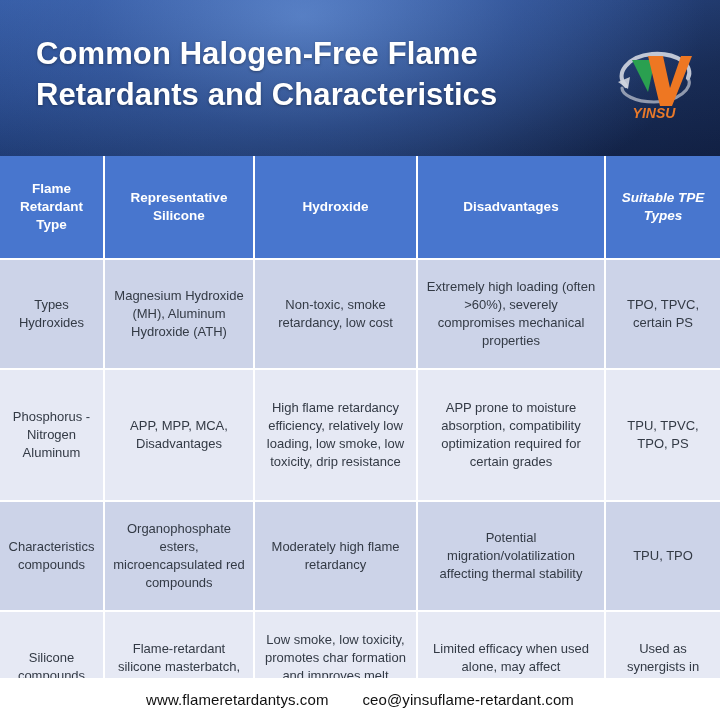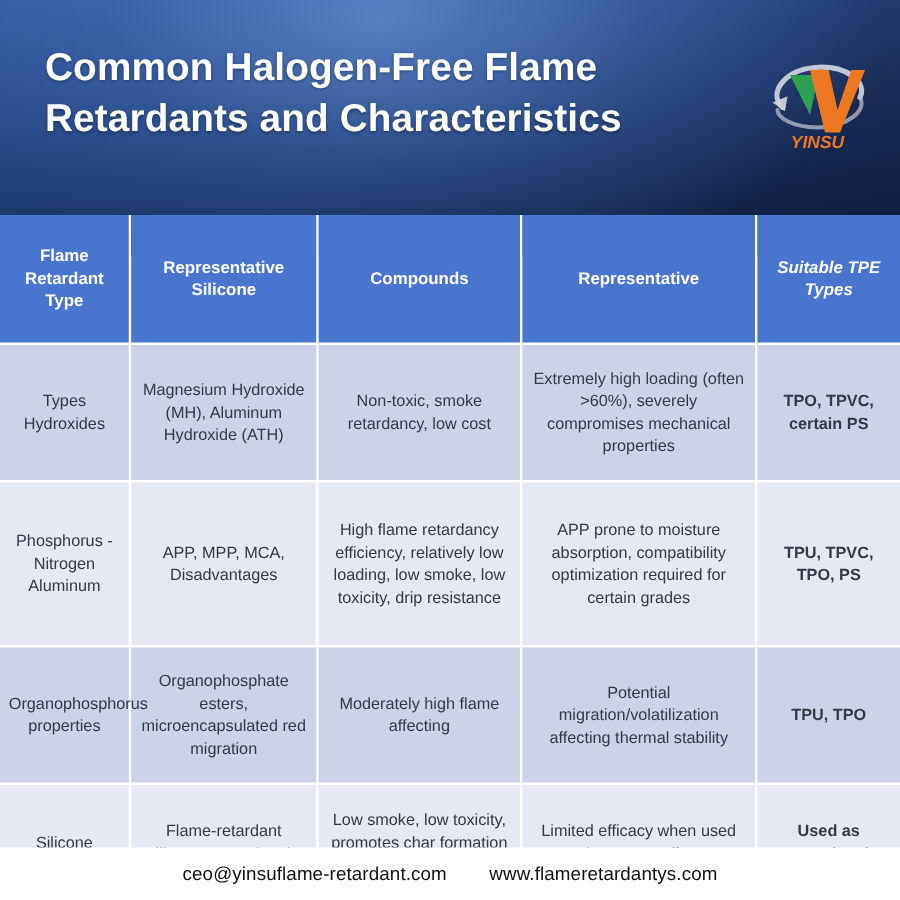--- a/index.html
+++ b/index.html
@@ -80,21 +80,21 @@
     color: rgba(255,255,255,0.55);
     z-index: 2;
     pointer-events: none;
     user-select: none;
   }
 
   
   .table-wrap {
     position: absolute;
     left: 0;
-    top: 172px;
+    top: 156px;
     width: 720px;
     height: 510px;
     z-index: 3;
   }
   table.grid {
     width: 720px;
     border-collapse: separate;
     border-spacing: 0;
     table-layout: fixed;
   }
@@ -122,21 +122,21 @@
   table.grid td {
     font-size: 13px;
     line-height: 1.38;
     color: #333a45;
     text-align: center;
     vertical-align: middle;
     padding: 7px 7px;
     border-right: 2px solid #ffffff;
     border-bottom: 2px solid #ffffff;
   }
-  table.grid td:last-child { border-right: none; font-weight: bold; }
+  table.grid td:last-child { border-right: none; }
 
   tr.band-a td { background: #ccd3e8; }
   tr.band-b td { background: #e6e9f4; }
 
   tr.r0 td { height: 94px; }
   tr.r1 td { height: 116px; }
   tr.r2 td { height: 94px; }
   tr.r3 td { height: 96px; }
 
   
@@ -194,56 +194,56 @@
         <col class="c0">
           <col class="c1">
           <col class="c2">
           <col class="c3">
           <col class="c4">
       </colgroup>
       <thead>
         <tr>
           <th>Flame Retardant Type</th>
           <th>Representative Silicone</th>
-          <th>Compounds</th>
-          <th>Representative</th>
+          <th>Hydroxide</th>
+          <th>Disadvantages</th>
           <th>Suitable TPE Types</th>
         </tr>
       </thead>
       <tbody>
         <tr class="band-a r0">
           <td>Types Hydroxides</td>
           <td>Magnesium Hydroxide (MH), Aluminum Hydroxide (ATH)</td>
           <td>Non-toxic, smoke retardancy, low cost</td>
           <td>Extremely high loading (often &gt;60%), severely compromises mechanical properties</td>
           <td>TPO, TPVC, certain PS</td>
         </tr>
         <tr class="band-b r1">
           <td>Phosphorus -Nitrogen Aluminum</td>
           <td>APP, MPP, MCA, Disadvantages</td>
           <td>High flame retardancy efficiency, relatively low loading, low smoke, low toxicity, drip resistance</td>
           <td>APP prone to moisture absorption, compatibility optimization required for certain grades</td>
           <td>TPU, TPVC, TPO, PS</td>
         </tr>
         <tr class="band-a r2">
-          <td>Organophosphorus properties</td>
-          <td>Organophosphate esters, microencapsulated red migration</td>
-          <td>Moderately high flame affecting</td>
+          <td>Characteristics compounds</td>
+          <td>Organophosphate esters, microencapsulated red compounds</td>
+          <td>Moderately high flame retardancy</td>
           <td>Potential migration/volatilization affecting thermal stability</td>
           <td>TPU, TPO</td>
         </tr>
         <tr class="band-b r3">
           <td>Silicone compounds</td>
           <td>Flame-retardant silicone masterbatch, silicone resin</td>
           <td>Low smoke, low toxicity, promotes char formation and improves melt strength</td>
           <td>Limited efficacy when used alone, may affect transparency</td>
           <td>Used as synergists in various TPEs</td>
         </tr>
       </tbody>
     </table>
   </div>
 
   <div class="footer">
+    <span>www.flameretardantys.com</span>
     <span>ceo@yinsuflame-retardant.com</span>
-    <span>www.flameretardantys.com</span>
   </div>
 
 </div>
 
 </body></html>

